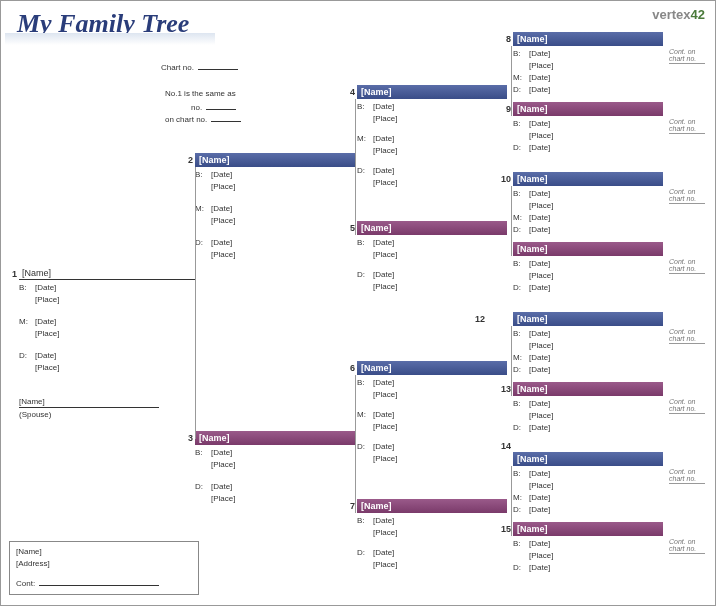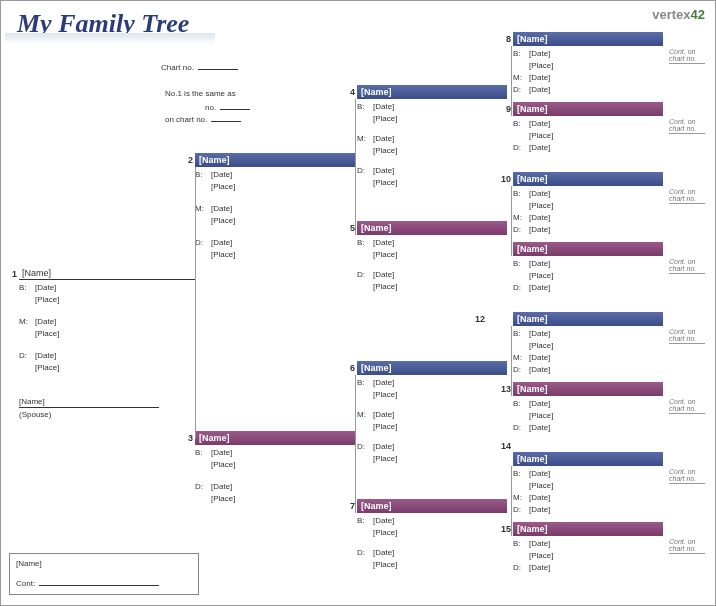--- a/index.html
+++ b/index.html
@@ -27,21 +27,21 @@
 </style>
 </head>
 <body>
 
 <div class="title">My Family Tree</div>
 <div class="logo"><span>vertex</span><span class="v">42</span></div>
 <div class="hdr-grad"></div>
 
 <div class="meta" style="top:60px;left:160px"><span>Chart no.</span><span class="line"></span></div>
 <div class="meta" style="top:88px;left:164px">No.1 is the same as</div>
-<div class="meta" style="top:100px;left:204px"><span>no.</span><span class="line" style="width:30px"></span></div>
+<div class="meta" style="top:100px;left:190px"><span>no.</span><span class="line" style="width:30px"></span></div>
 <div class="meta" style="top:112px;left:164px"><span>on chart no.</span><span class="line" style="width:30px"></span></div>
 
 <div class="num" style="top:268px;left:4px">1</div>
 <div class="entry" style="top:266px;left:18px;width:176px">
 <div class="underline" style="padding:1px 3px;font-size:9px">[Name]</div>
 <div class="fields">
 <div class="row">
         <span class="lbl">B:</span>
         <span>[Date]</span>
       </div>
@@ -414,14 +414,15 @@
 <div class="conn" style="top:166px;left:194px;height:272px;border-left-width:1px"></div>
 <div class="conn" style="top:98px;left:354px;height:136px;border-left-width:1px"></div>
 <div class="conn" style="top:374px;left:354px;height:138px;border-left-width:1px"></div>
 <div class="conn" style="top:45px;left:510px;height:70px;border-left-width:1px"></div>
 <div class="conn" style="top:185px;left:510px;height:70px;border-left-width:1px"></div>
 <div class="conn" style="top:325px;left:510px;height:70px;border-left-width:1px"></div>
 <div class="conn" style="top:465px;left:510px;height:70px;border-left-width:1px"></div>
 
 <div class="footer">
 <div>[Name]</div>
+<div>[Address]</div>
 <div style="margin-top:8px"><span>Cont:</span><span class="underline" style="display:inline-block;width:120px;margin-left:4px"></span></div>
 </div>
 
 </body></html>

